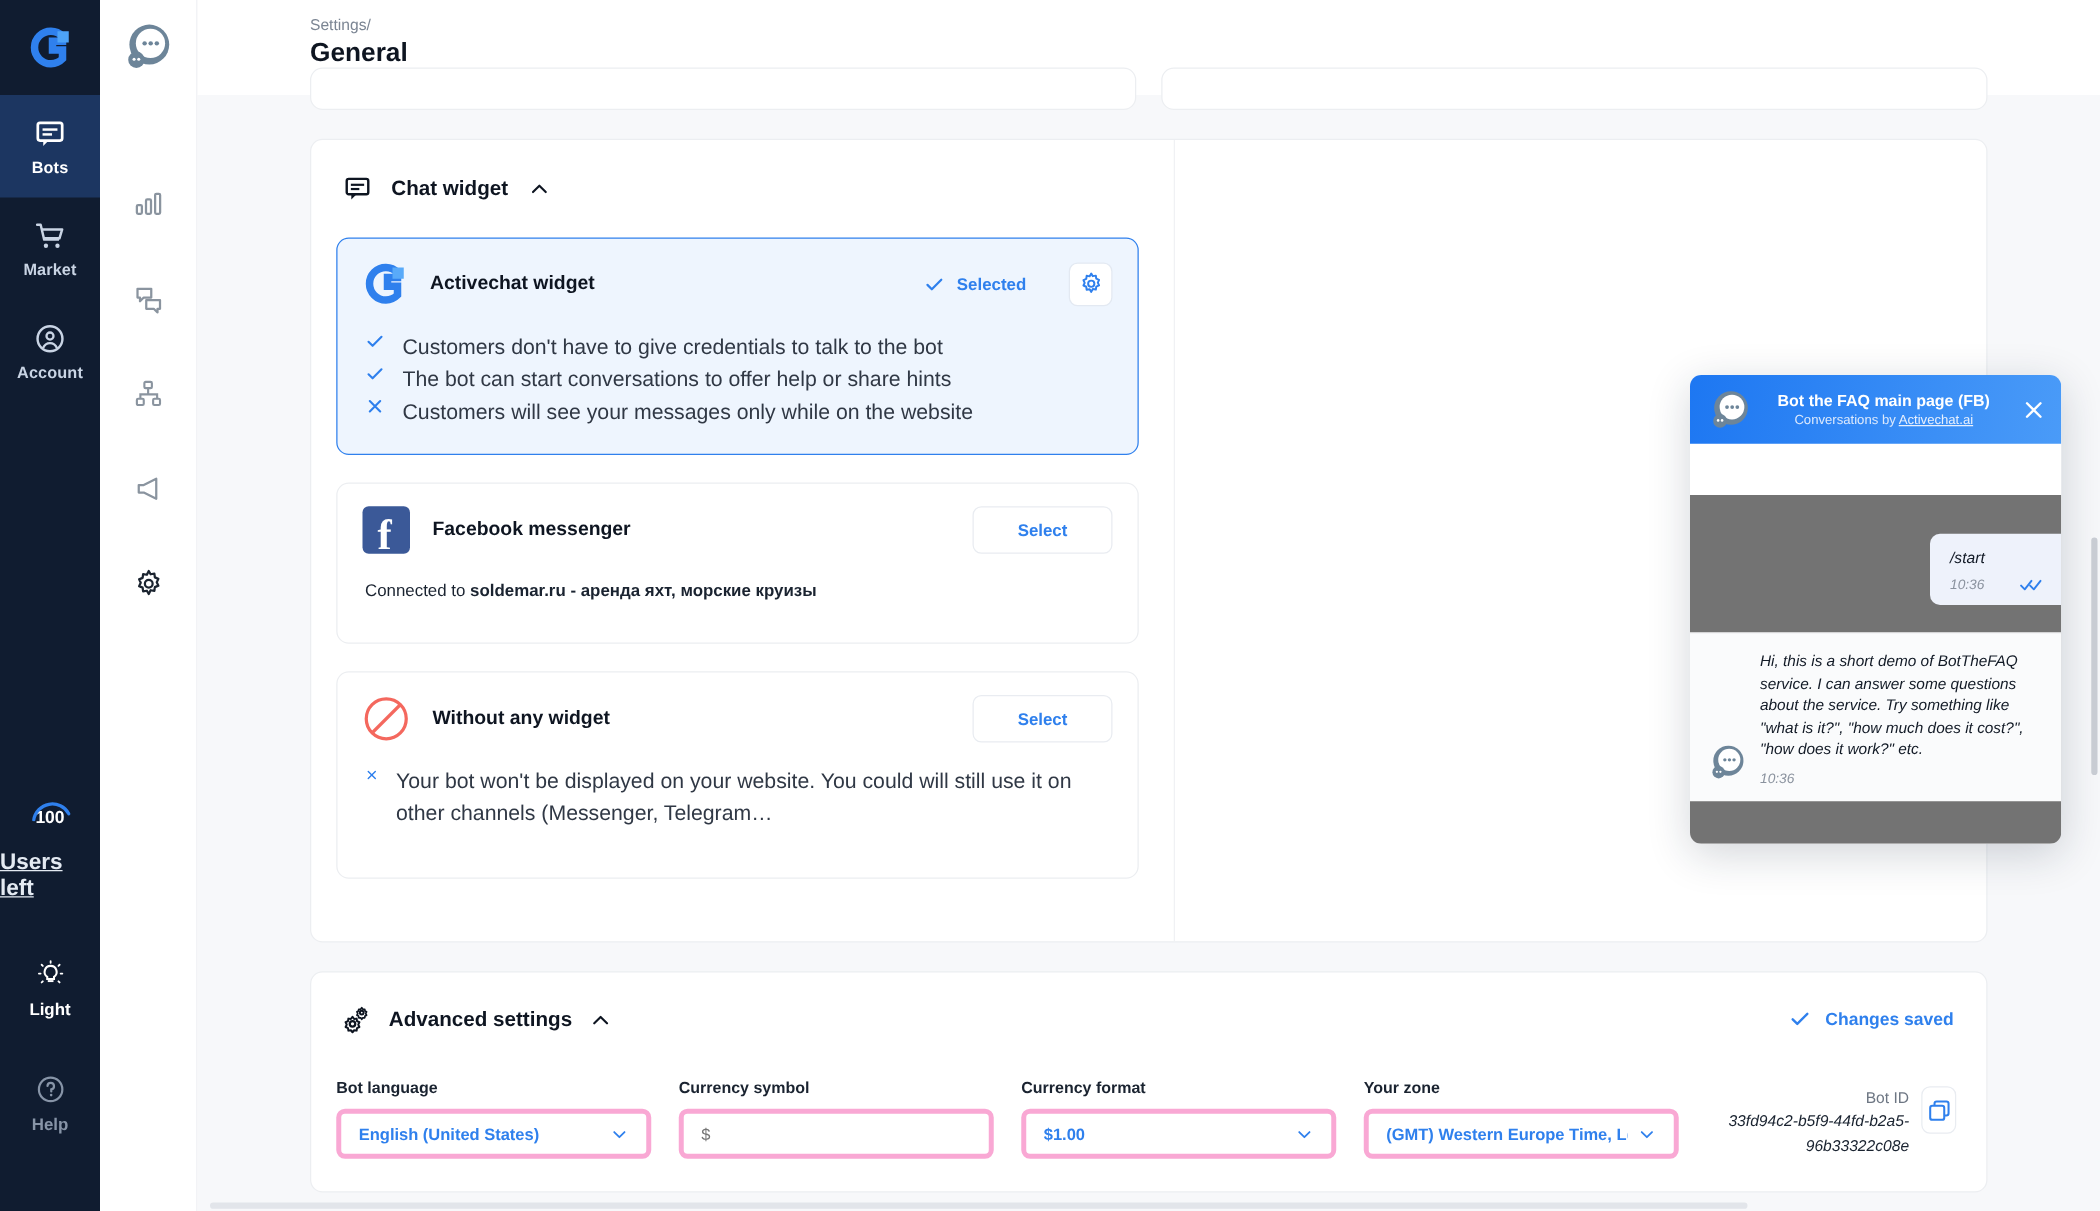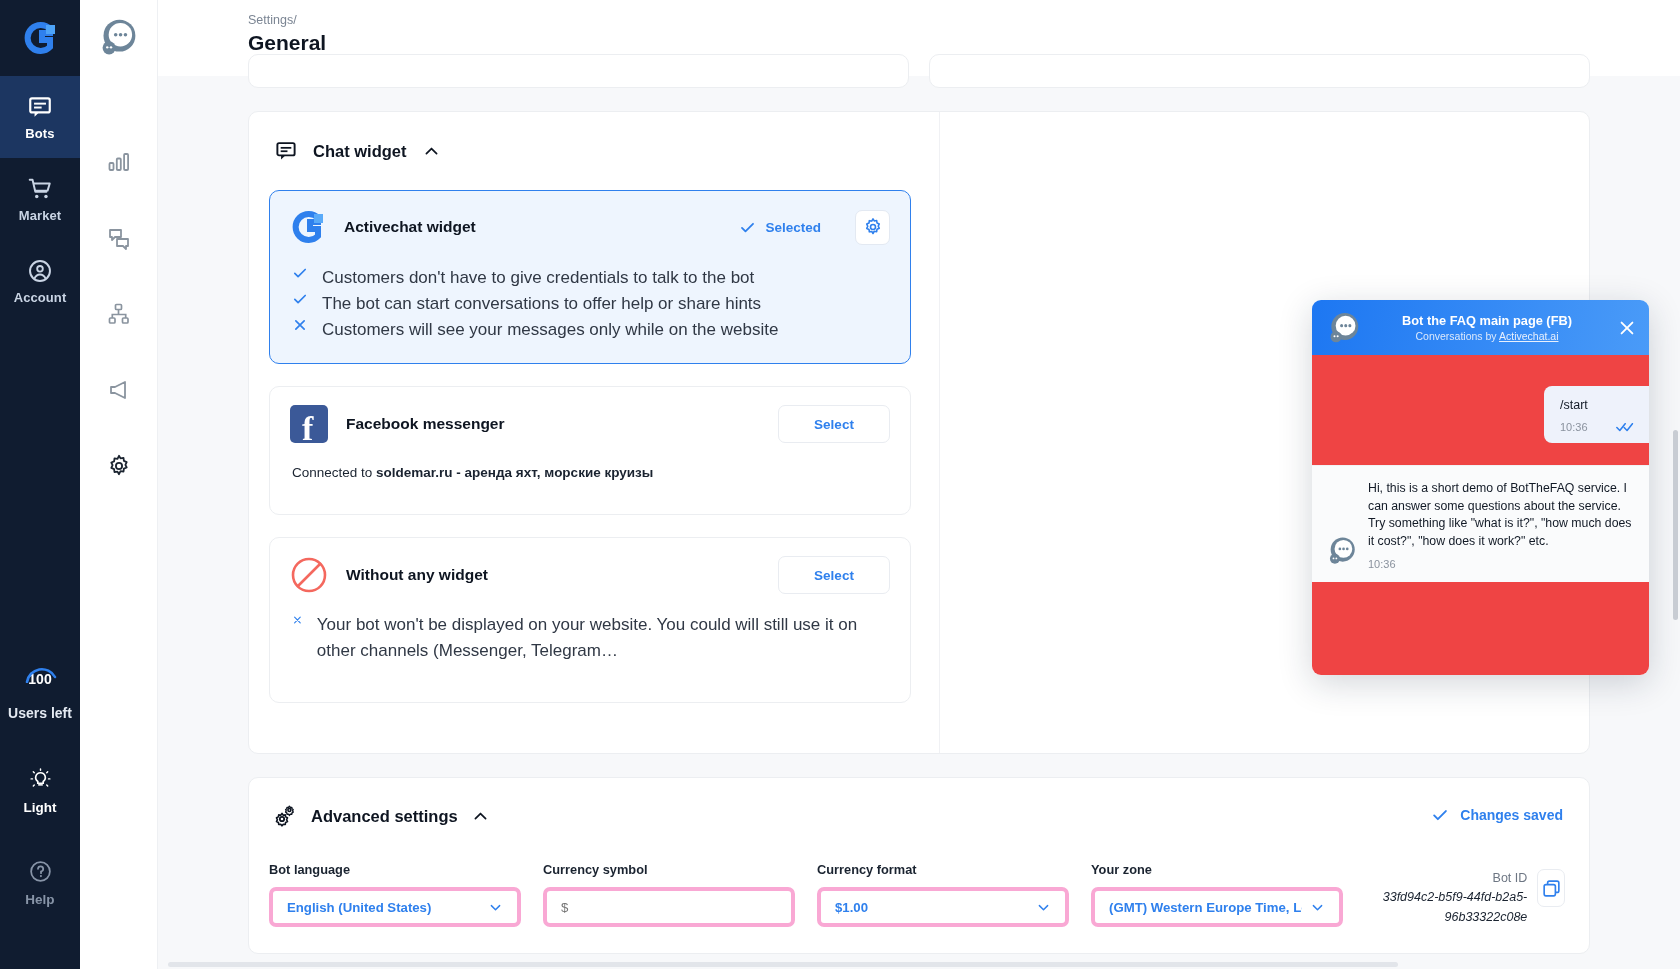--- a/index.html
+++ b/index.html
@@ -36,21 +36,21 @@
   .rail-bottom { width: 100%; padding-bottom: 18px; }
   .rail-meter {
     display: flex; flex-direction: column; align-items: center;
     margin-bottom: 46px;
   }
   .meter-arc { position: relative; width: 46px; height: 24px; }
   .meter-num {
     font-size: 14px; font-weight: 700; color: #ffffff;
     margin-top: -10px;
   }
-  .meter-cap { font-size: 14px; font-weight: 700; color: #e4eaf2; margin-top: 18px; }
+  .meter-cap { font-size: 18px; font-weight: 700; color: #e4eaf2; margin-top: 18px; text-decoration: underline; }
   .rail-small {
     display: flex; flex-direction: column; align-items: center;
     gap: 8px; margin-bottom: 44px; cursor: pointer;
   }
   .rail-small .lbl { font-size: 13.5px; font-weight: 700; color: #ffffff; }
   .rail-small.dim .lbl { color: #8794a7; }
 
   
   .iconrail {
     width: 78px; height: 969px; flex: 0 0 78px;
@@ -155,39 +155,39 @@
     font-size: 34px; font-weight: 700; color: #fff; line-height: 34px;
   }
   .ban-icon { width: 38px; height: 38px; flex: 0 0 38px; }
   .conn-line { font-size: 13.5px; color: #1a2330; margin-top: 22px; padding-left: 2px; }
   .conn-line b { font-weight: 700; }
 
   
   .chatwin {
     position: absolute;
     right: -60px; top: 188px;
-    width: 337px; height: 375px;
+    width: 297px; height: 375px;
     background: #ffffff;
     border-radius: 9px;
     box-shadow: 0 8px 34px rgba(20,35,60,.19);
     overflow: hidden;
-    display: flex; flex-direction: column;
+    display: flex; flex-direction: column; gap: 41px;
   }
   .chat-head {
     height: 55px;
     background: linear-gradient(100deg,#1d77f2 0%,#4a9bf8 100%);
     display: flex; align-items: center; padding: 0 12px 0 13px; gap: 11px;
   }
   .chat-av { width: 38px; height: 38px; flex: 0 0 38px; }
   .chat-head-txt { flex: 1; text-align: center; padding-right: 6px; }
   .chat-title { font-size: 12.8px; font-weight: 700; color: #ffffff; line-height: 17px; }
   .chat-sub { font-size: 10.5px; color: #dce9fc; line-height: 15px; }
   .chat-sub u { color: #e8f0fd; }
   .chat-x { width: 20px; height: 20px; cursor: pointer; flex: 0 0 20px; }
-  .chat-body { flex: 1; background: #ef4444; overflow: hidden; }
+  .chat-body { flex: 1; background: #737373; overflow: hidden; font-style: italic; }
   .msg-out-wrap { display: flex; justify-content: flex-end; padding: 31px 0 0 0; }
   .msg-out {
     background: #eef2fb;
     border-radius: 8px 0 0 8px;
     padding: 11px 14px 10px 16px;
     min-width: 105px;
   }
   .msg-out .t { font-size: 12.5px; color: #121a26; line-height: 17px; }
   .msg-meta { display: flex; align-items: center; justify-content: space-between; margin-top: 7px; gap: 18px; }
   .msg-time { font-size: 11px; color: #8a929e; }

